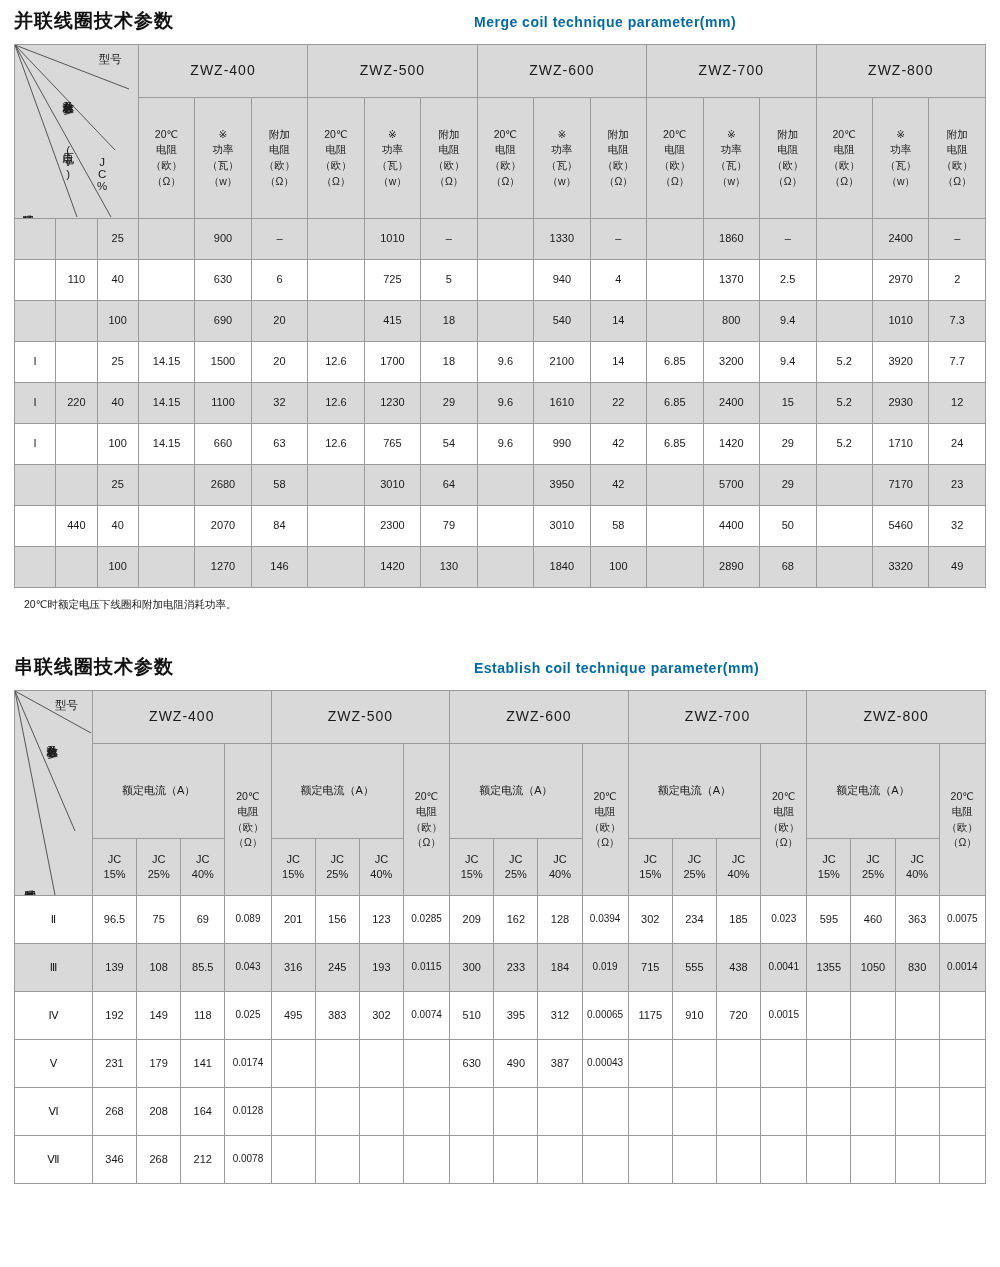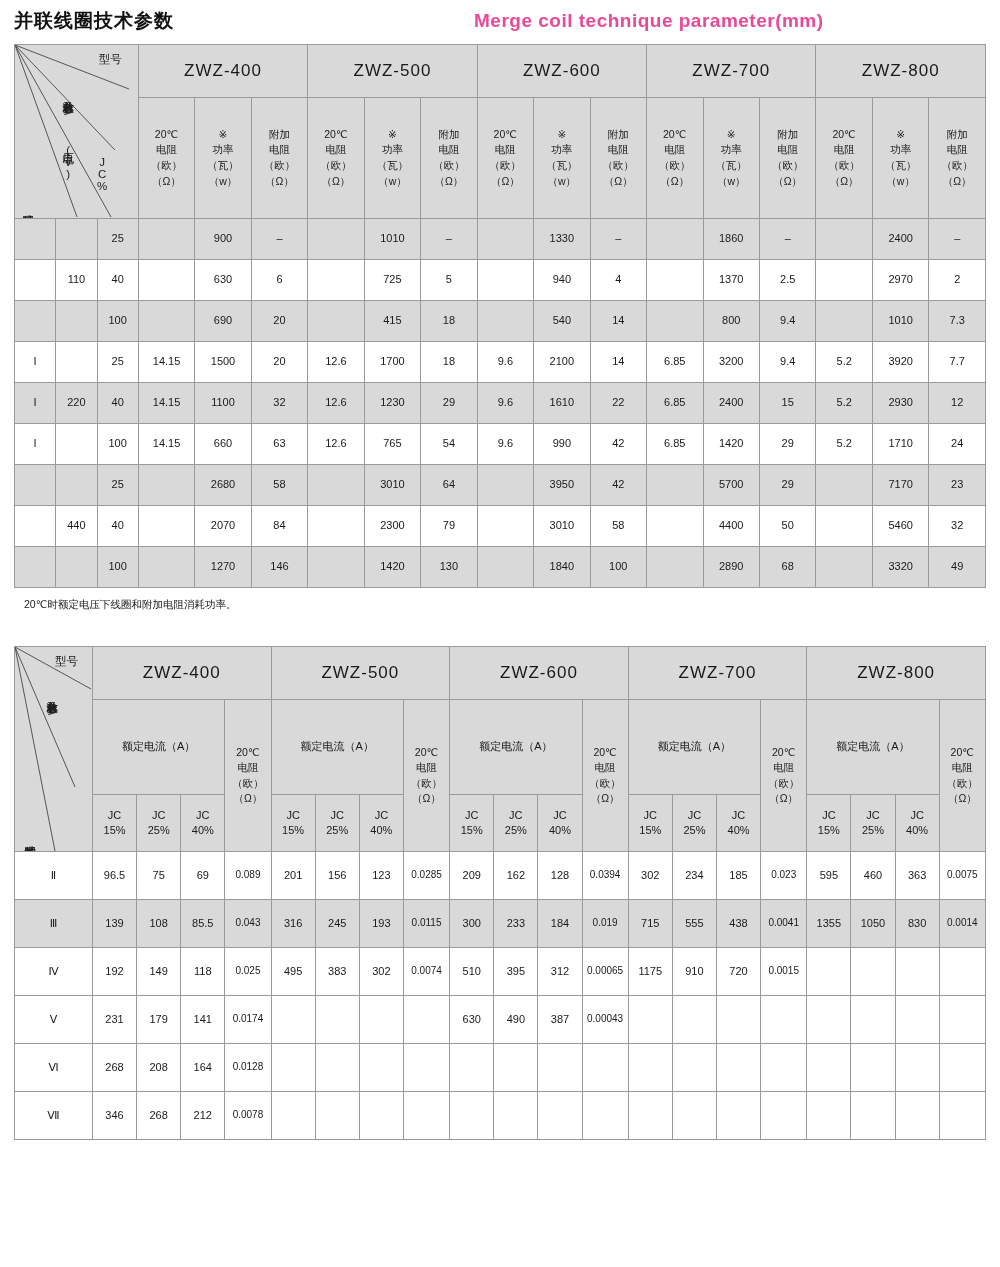--- a/index.html
+++ b/index.html
@@ -29,24 +29,24 @@
     padding-bottom: 10px;
   }
   .title-cn {
     font-size: 19px;
     font-weight: bold;
     letter-spacing: 1px;
     color: #111;
     width: 460px;
   }
   .title-en {
-    font-size: 19px;
+    font-size: 14px;
     font-weight: bold;
     letter-spacing: 0.5px;
-    color: #ec4899;
+    color: #0369a1;
   }
   table {
     border-collapse: collapse;
     table-layout: fixed;
     width: 972px;
   }
   table td, table th {
     border: 1px solid #9a9a9a;
     font-size: 11px;
     font-weight: normal;
@@ -54,21 +54,21 @@
     vertical-align: middle;
     padding: 0;
     color: #1a1a1a;
     line-height: 1.25;
   }
   .gray {
     background: #d9d9d9;
   }
   .hdr-model {
     height: 52px;
-    font-size: 17px;
+    font-size: 14px;
     letter-spacing: 1px;
   }
   .corner {
     position: relative;
     background: #d9d9d9;
     overflow: hidden;
   }
   .corner svg {
     position: absolute;
     left: 0;
@@ -449,20 +449,24 @@
         <td class="gray">3320</td>
         <td class="gray">49</td>
       </tr>
     </tbody>
   </table>
 
   <div class="note">20℃时额定电压下线圈和附加电阻消耗功率。</div>
 
   <div class="spacer"></div>
 
+  <div class="section-head">
+    <div class="title-cn">串联线圈技术参数</div>
+    <div class="title-en">Establish coil technique parameter(mm)</div>
+  </div>
 
   <table>
     <colgroup>
       <col style="width:76px">
       <col style="width:43px">
         <col style="width:43px">
         <col style="width:43px">
         <col style="width:45px">
       <col style="width:43px">
         <col style="width:43px">

